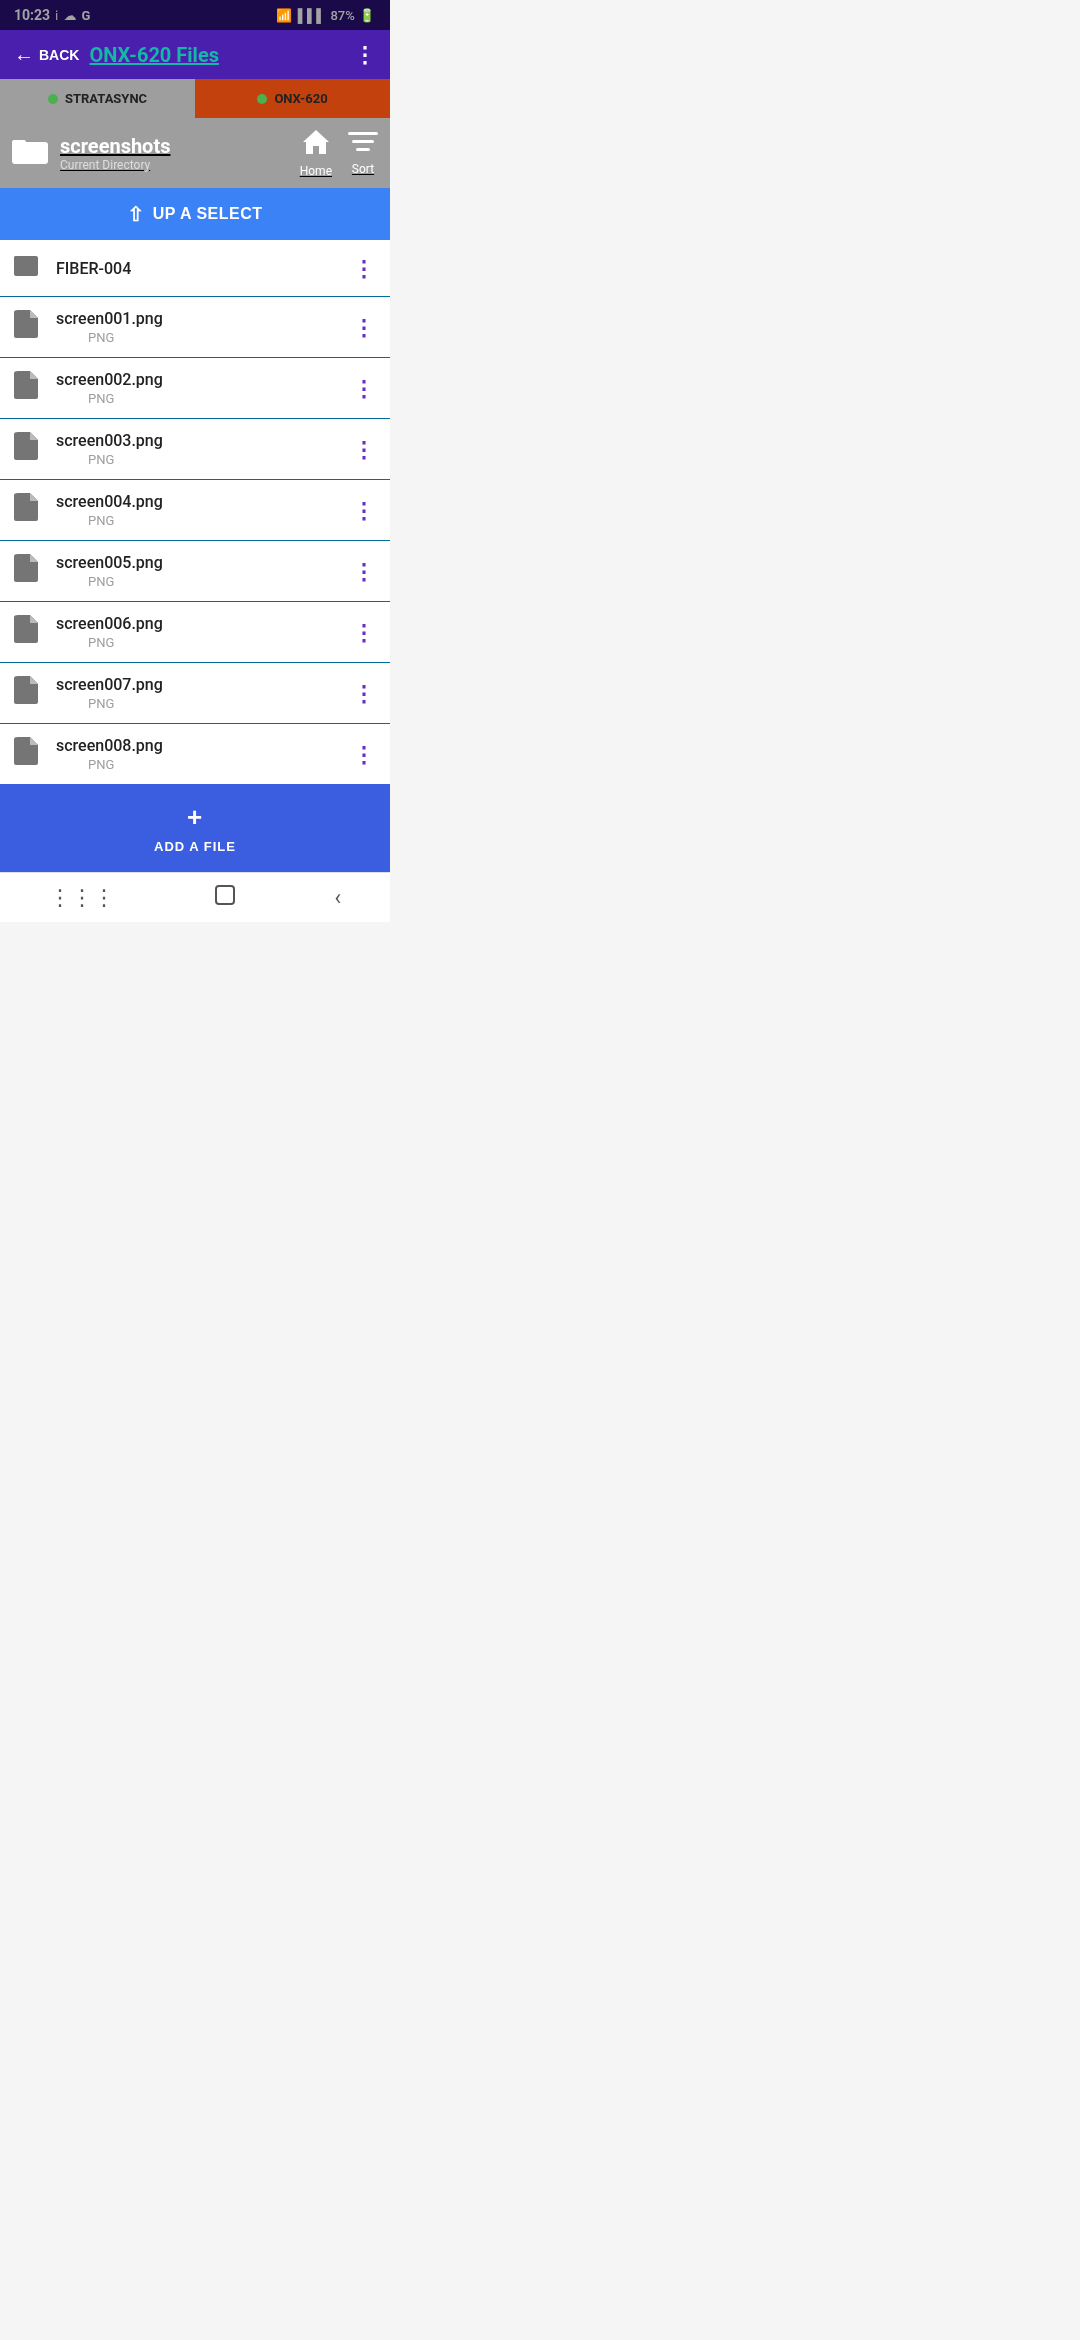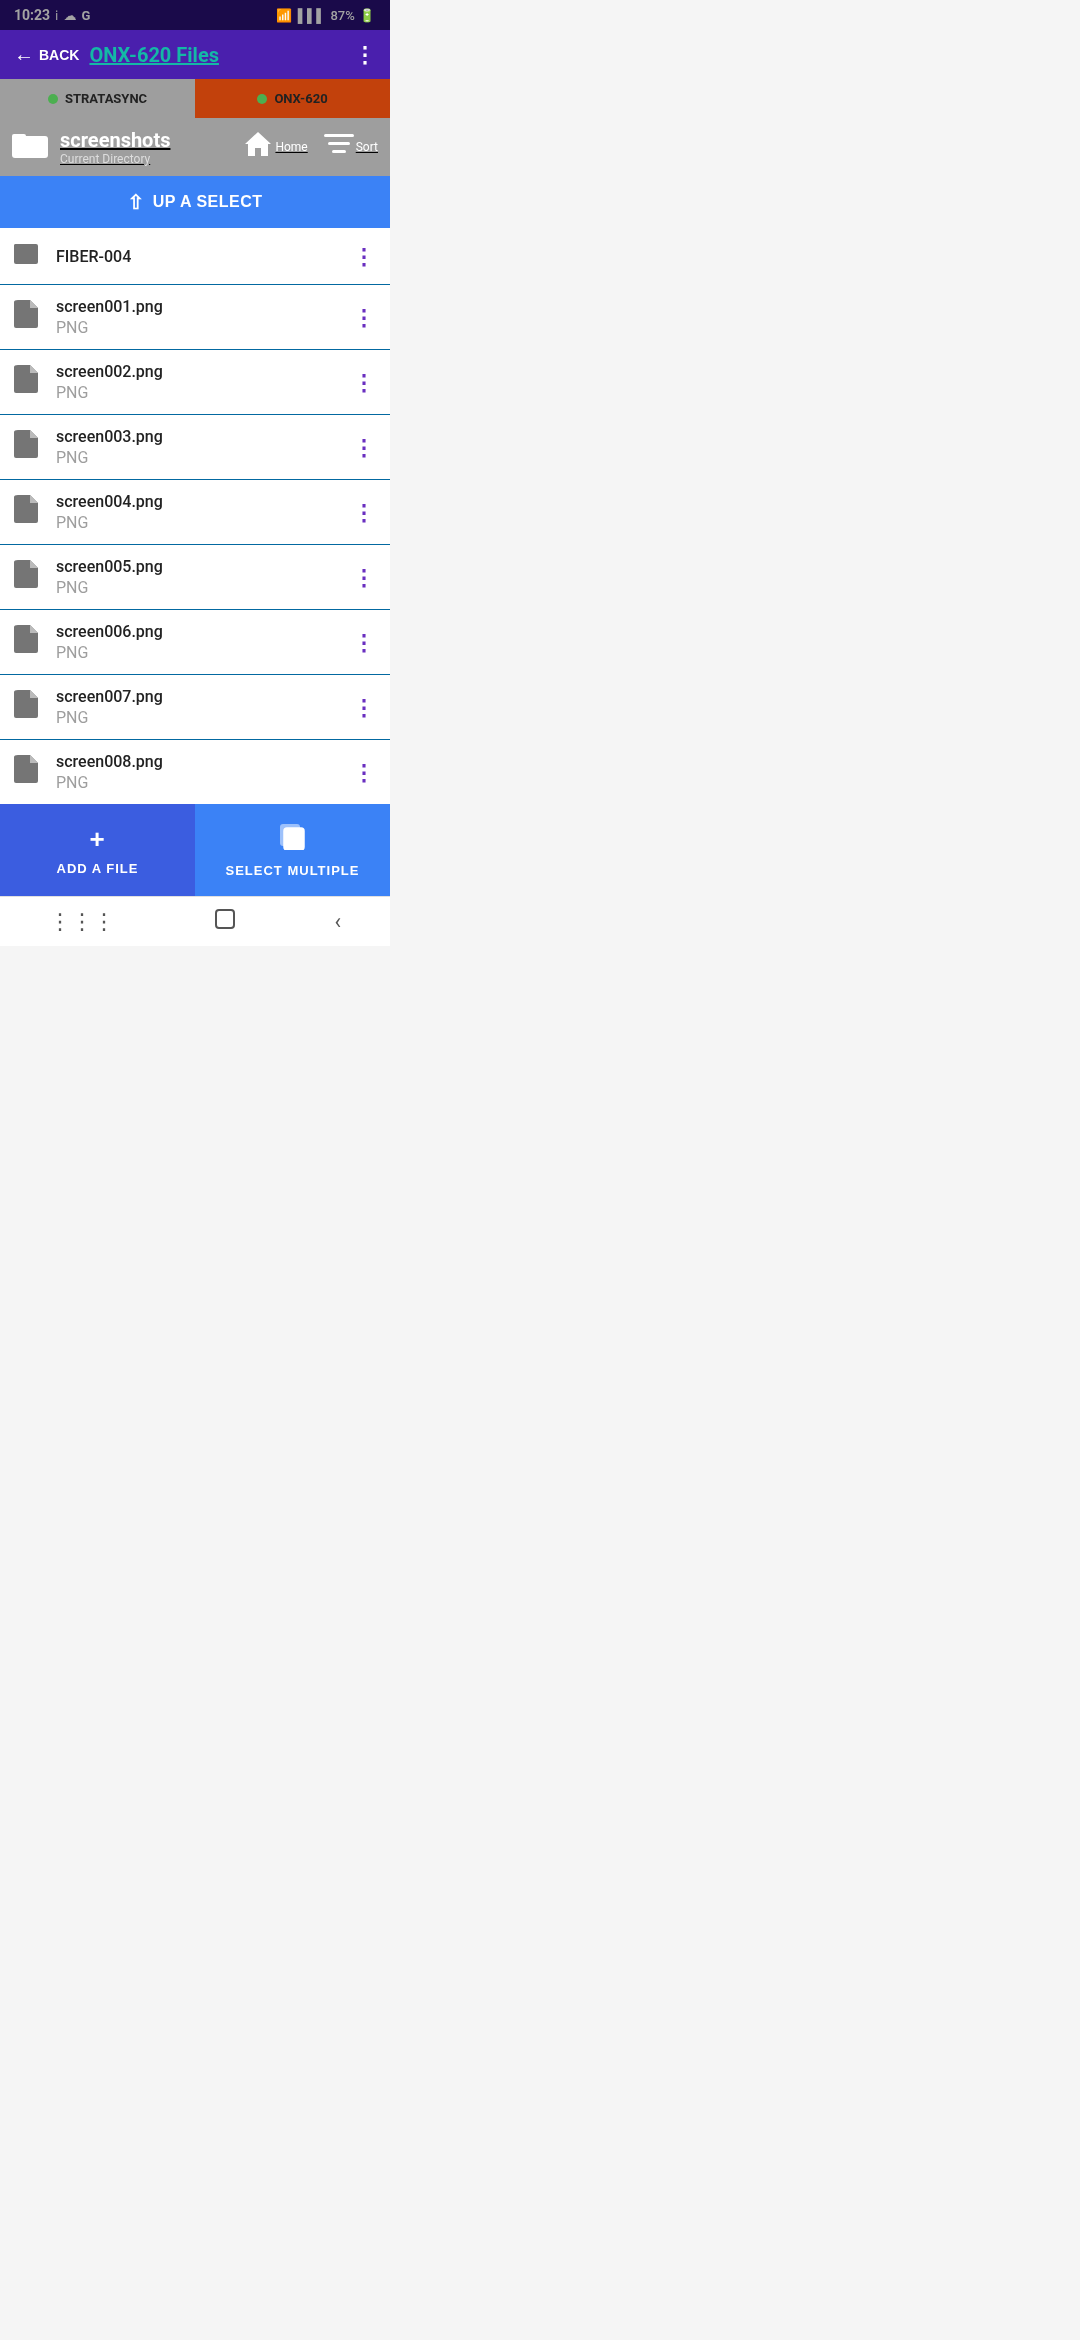--- a/index.html
+++ b/index.html
@@ -130,21 +130,21 @@
       font-size: 12px;
       color: #ddd;
     }
     .dir-actions {
       display: flex;
       gap: 16px;
       align-items: center;
     }
     .dir-action {
       display: flex;
-      flex-direction: row;
+      flex-direction: column;
       align-items: center;
       color: white;
       font-size: 12px;
       cursor: pointer;
       gap: 2px;
     }
     .dir-action-icon {
       font-size: 24px;
     }
 
@@ -188,23 +188,24 @@
     }
     .file-info {
       flex: 1;
     }
     .file-name {
       font-size: 16px;
       color: #222;
       font-weight: 500;
     }
     .file-type {
-      font-size: 16px;
+      font-size: 13px;
       color: #9e9e9e;
       margin-top: 2px;
+      margin-left: 32px;
     }
     .file-menu {
       color: #6a2fc0;
       font-size: 22px;
       cursor: pointer;
       font-weight: bold;
       letter-spacing: 1px;
     }
 
     
@@ -457,29 +458,20 @@
     </div>
     <div class="file-menu">⋮</div>
   </div>
 </div>
 
 <div class="bottom-bar">
   <button class="bottom-btn btn-add">
     <span class="bottom-btn-icon">+</span>
     <span>ADD A FILE</span>
   </button>
-  <button class="bottom-btn btn-select">
-    <span class="bottom-btn-icon">
-      <svg width="30" height="28" viewBox="0 0 30 28" fill="white">
-        <rect x="2" y="2" width="20" height="22" rx="3" fill="white" opacity="0.5"></rect>
-        <rect x="6" y="6" width="20" height="22" rx="3" fill="white" stroke="white" stroke-width="1.5"></rect>
-      </svg>
-    </span>
-    <span>SELECT MULTIPLE</span>
-  </button>
 </div>
 
 <div class="nav-bar">
   <span class="nav-icon">⋮⋮⋮</span>
   <span class="nav-icon">
     <svg width="24" height="24" viewBox="0 0 24 24" fill="none" stroke="#555" stroke-width="2">
       <rect x="3" y="3" width="18" height="18" rx="3"></rect>
     </svg>
   </span>
   <span class="nav-icon">‹</span>

